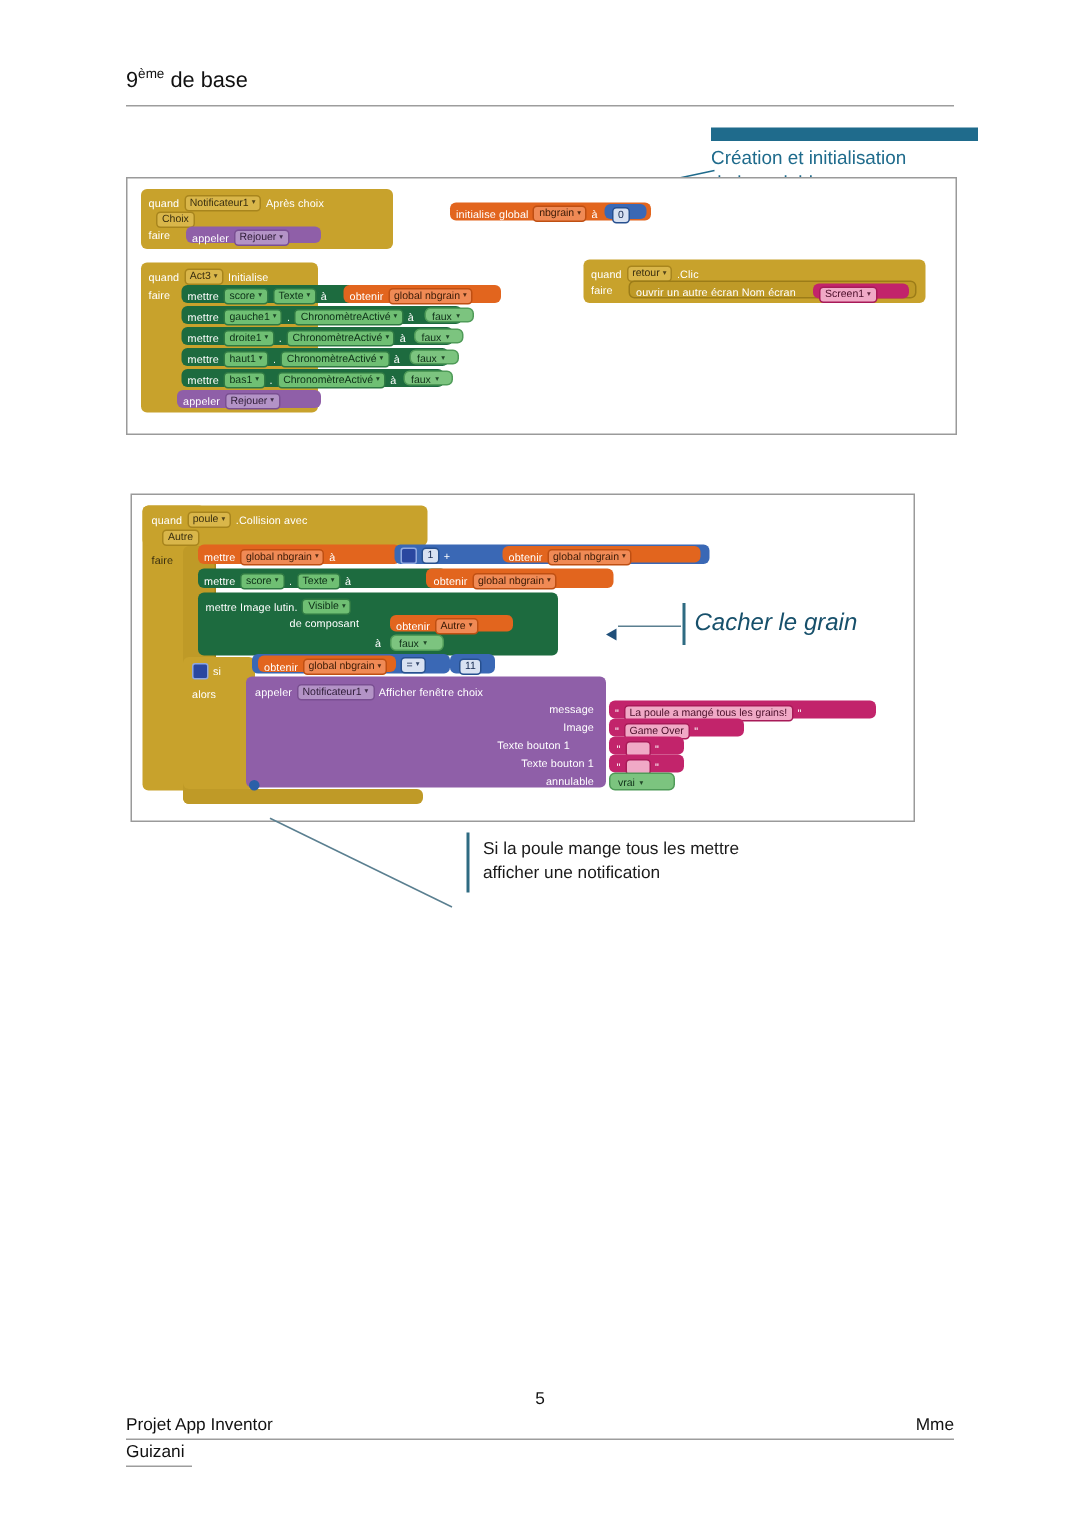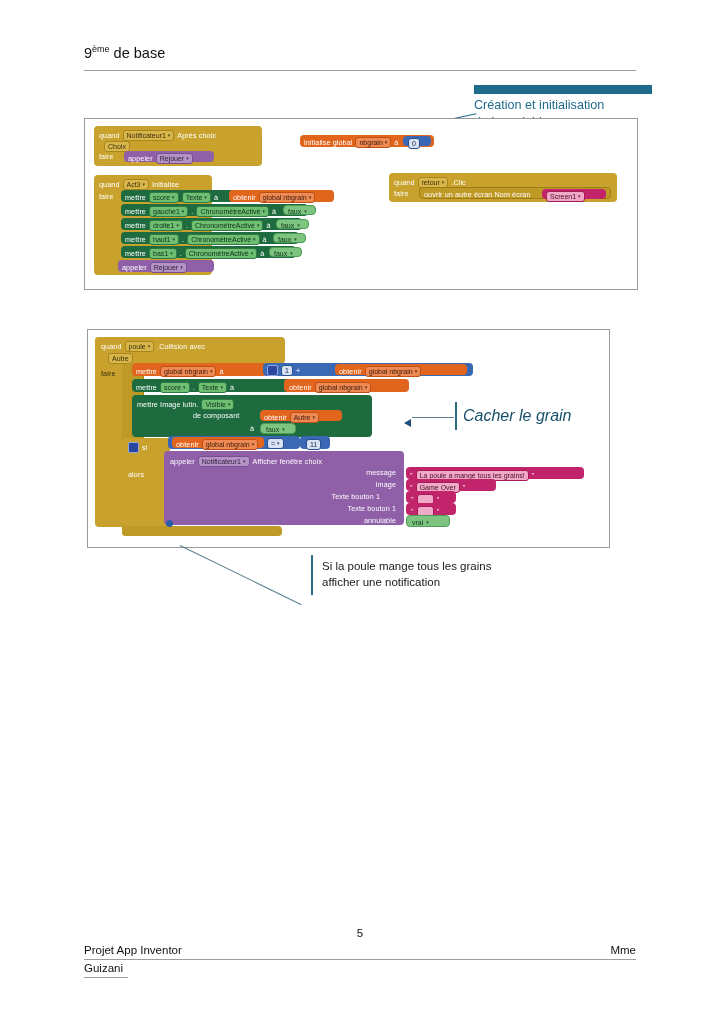--- a/index.html
+++ b/index.html
@@ -397,21 +397,21 @@
           <span class="caret" style="color:#11321a;">▾</span>
         </div>
       </div>
     </div>
 
     <div class="blk c-gold" style="left:34px;top:108px;width:48px;height:88px;">
       <div class="row" style="left:6px;top:4px;">
         <span style="display:inline-block;width:9px;height:9px;background:#2a47a0;border:1px solid #8fa8e0;border-radius:2px;"></span>
         <span class="lbl">si</span>
       </div>
-      <div class="row" style="left:6px;top:21px;margin-top:12px;">
+      <div class="row" style="left:6px;top:21px;">
         <span class="lbl">alors</span>
       </div>
     </div>
     <div class="blk c-blue" style="left:80px;top:106px;width:132px;height:13px;">
       <div class="blk c-orange" style="left:4px;top:1px;width:92px;height:11px;">
         <div class="row" style="left:4px;top:2px;">
           <span class="lbl">obtenir</span>
           <span class="chip c-orangechip">
               <span>global nbgrain</span>
               <span class="caret">▾</span>
@@ -496,21 +496,21 @@
   </div>
 
   <div class="arrowL" style="left:404px;top:419px;"></div>
   <div class="hline" style="left:412px;top:417px;width:42px;"></div>
   <div class="vbar" style="left:455px;top:402px;height:28px;"></div>
   <div class="anno" style="left:463px;top:407px;">Cacher le grain</div>
 
   <div class="hline" style="left:180px;top:545px;width:135px;transform:rotate(26deg);transform-origin:left center;"></div>
   <div class="vbar" style="left:311px;top:555px;height:40px;"></div>
   <div class="anno-plain" style="left:322px;top:558px;">
-    <div>Si la poule mange tous les grains</div>
+    <div>Si la poule mange tous les mettre</div>
     <div>afficher une notification</div>
   </div>
 
   <div class="pageno">5</div>
   <div class="ftr-l">Projet App Inventor</div>
   <div class="ftr-r">Mme</div>
   <div class="ftr-rule"></div>
   <div class="ftr-l2">Guizani</div>
   <div class="ftr-rule2"></div>
 

